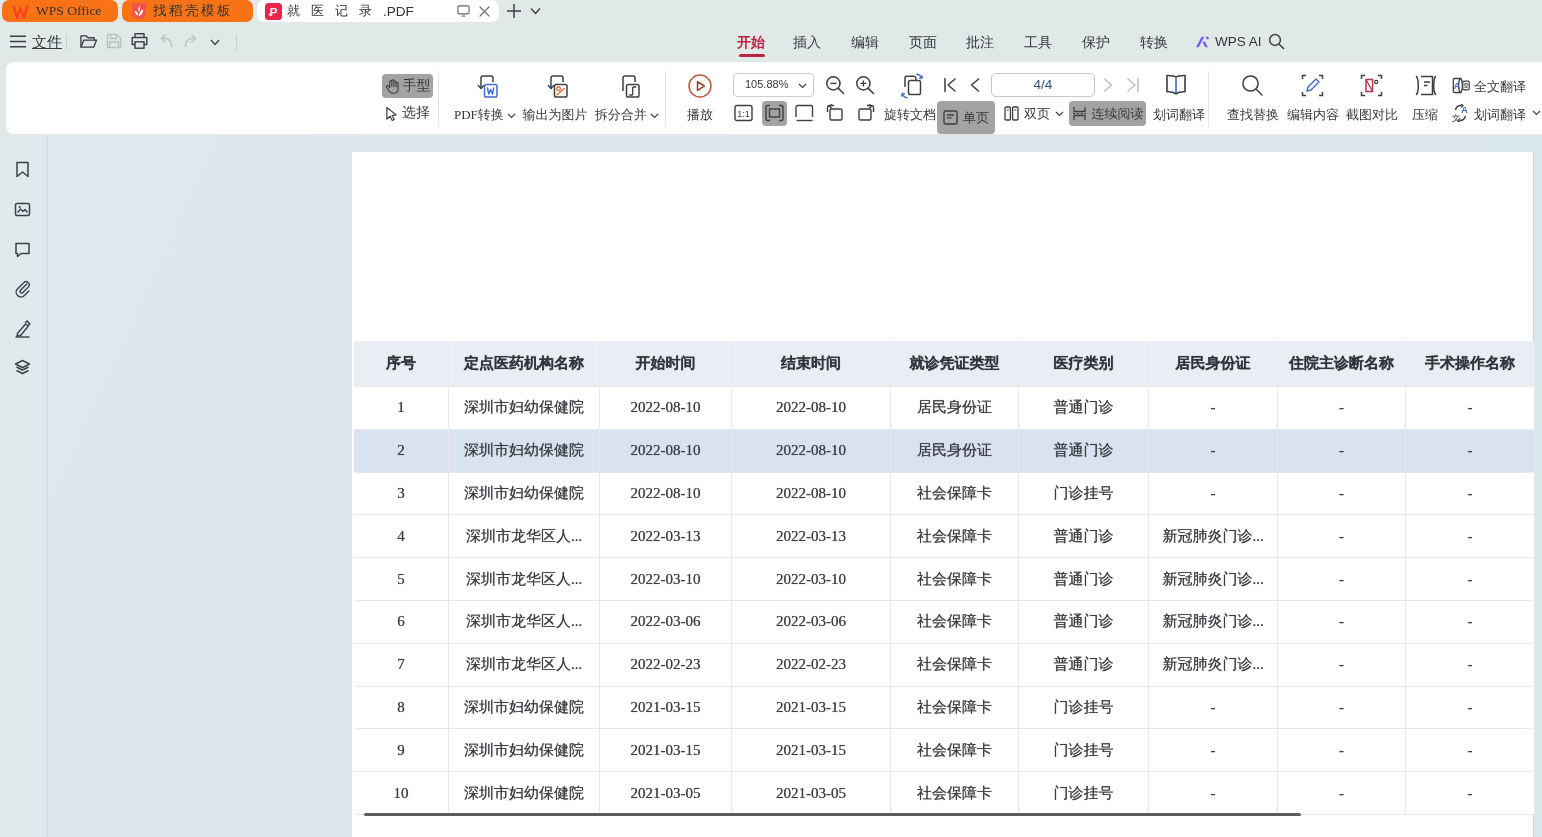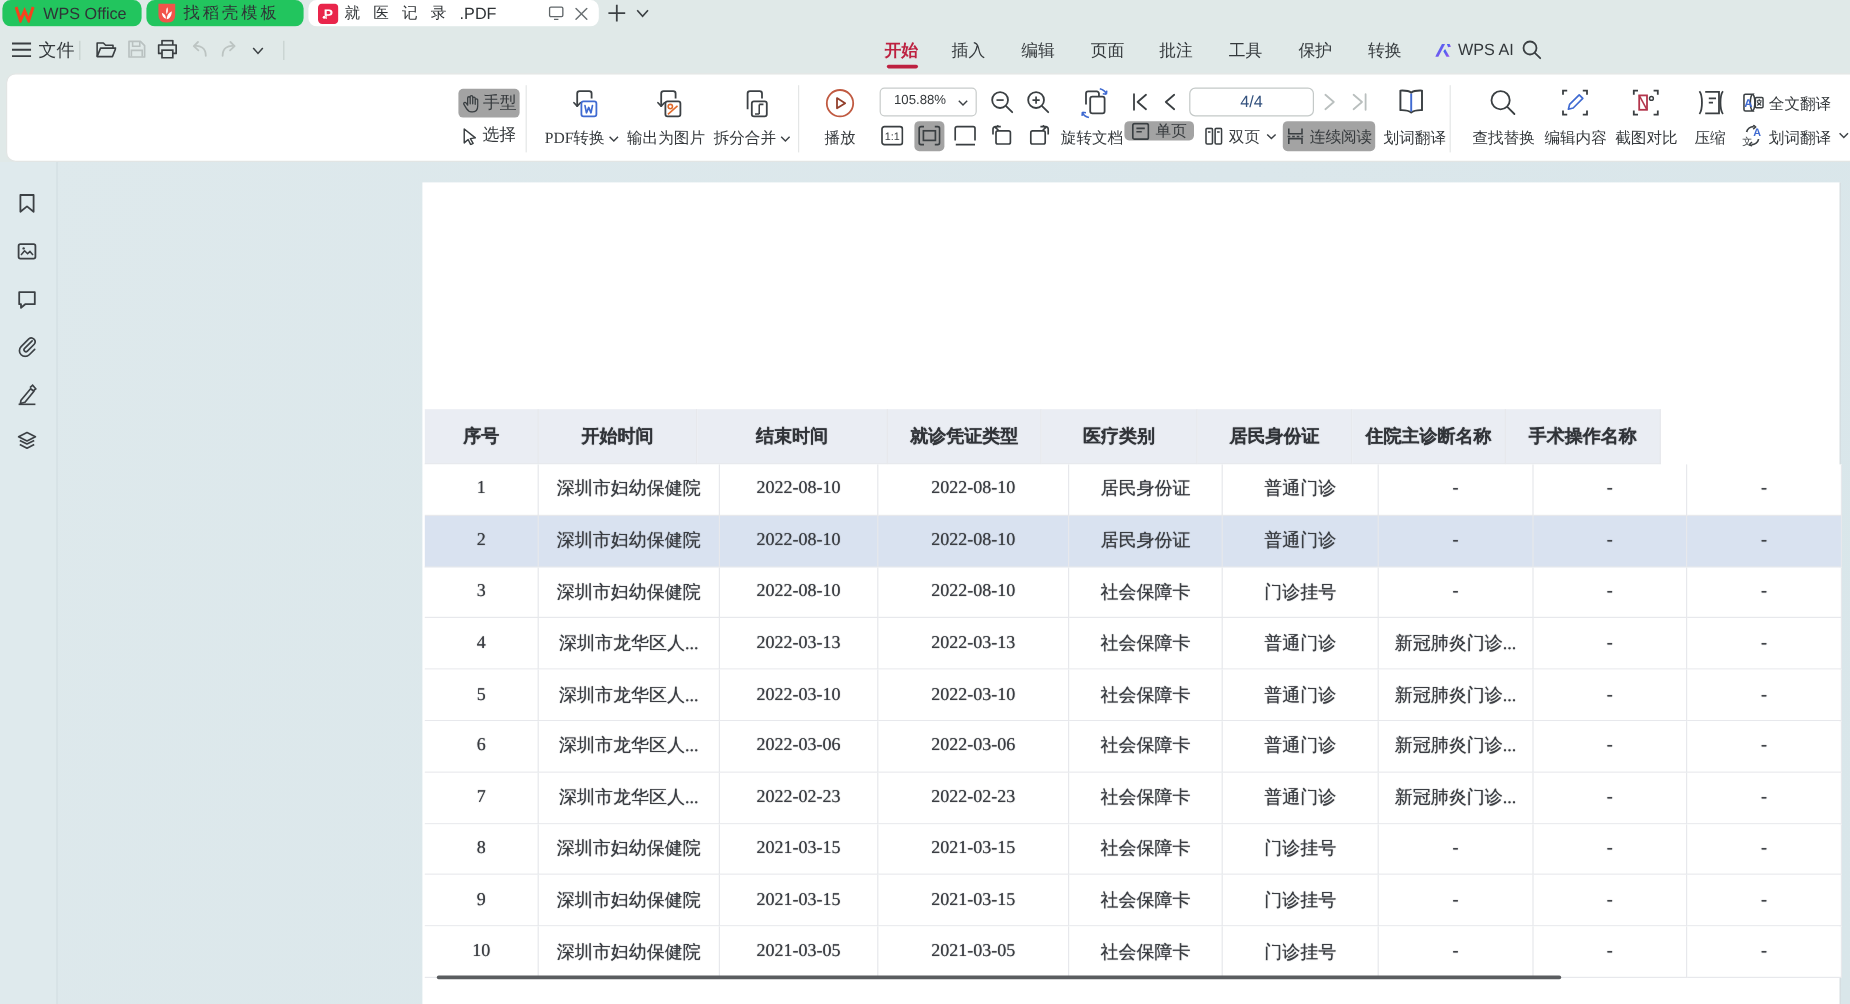--- a/index.html
+++ b/index.html
@@ -2,21 +2,21 @@
 <html><head>
 <meta charset="utf-8">
 <style>
 * { margin:0; padding:0; box-sizing:border-box; }
 html,body { width:1542px; height:837px; overflow:hidden; }
 body { font-family:"Liberation Sans", sans-serif; position:relative; background:#e0e9e8; color:#333; }
 .abs { position:absolute; }
 
 #titlebar { position:absolute; left:0; top:0; width:1542px; height:22px; background:#e0e9e8; }
 .tab { position:absolute; top:0; height:22px; border-radius:7px; display:flex; align-items:center; font-size:13.5px; color:#2f3336; }
-.tab.inactive { background:#22c55e; }
+.tab.inactive { background:#f97316;font-family:Liberation Serif, serif; }
 .tab.active { background:#ffffff; }
 
 #menurow { position:absolute; left:0; top:22px; width:1542px; height:39px; background:#e0e9e8; }
 .menuitem { position:absolute; top:12px; font-size:14px; color:#33383b; }
 
 #toolbar { position:absolute; left:5px; top:61px; width:1545px; height:74px; background:#ffffff; border:1px solid #e2e5e4; border-radius:8px; }
 .tb { position:absolute; font-size:13px; color:#35393c; white-space:nowrap; }
 .sep { position:absolute; width:1px; background:#e4e6e6; top:9px; height:56px; }
 .selbg { background:#a3a3a3; border-radius:4px; }
 
@@ -69,21 +69,21 @@
       <path d="M8 1 V15 M1 8 H15" stroke="#3c4144" stroke-width="1.5"></path>
     </svg>
   <svg style="position:absolute;left:530px;top:7px;" width="11" height="8" viewBox="0 0 11 8">
       <path d="M1 1.5 L5.5 6.5 L10 1.5" fill="none" stroke="#3c4144" stroke-width="1.4"></path>
     </svg>
 </div>
 <div id="menurow">
   <svg class="abs" style="left:10px;top:13px;" width="16" height="13" viewBox="0 0 16 13">
       <path d="M0 1.2 H16 M0 6.5 H16 M0 11.8 H16" stroke="#3a3f42" stroke-width="1.6"></path>
     </svg>
-  <div class="menuitem" style="left:32px;font-size:15px;top:11px;">文件</div>
+  <div class="menuitem" style="left:32px;font-size:15px;top:11px;text-decoration:underline;">文件</div>
   <div class="abs" style="left:66px;top:12px;width:1px;height:16px;background:#c6d0ce;"></div>
   <svg class="abs" style="left:80px;top:12px;" width="17" height="15" viewBox="0 0 18 15">
       <path d="M1 13.5 V1.5 H6.5 L8.5 3.5 H15 V6" fill="none" stroke="#3a3f42" stroke-width="1.4" stroke-linejoin="round"></path>
       <path d="M1 13.5 L4 6 H17.5 L14.5 13.5 Z" fill="none" stroke="#3a3f42" stroke-width="1.4" stroke-linejoin="round"></path>
     </svg>
   <svg class="abs" style="left:106px;top:11px;" width="16" height="16" viewBox="0 0 16 16">
       <path d="M1.5 1.5 H11 L14.5 5 V14.5 H1.5 Z" fill="none" stroke="#b9c1c0" stroke-width="1.4" stroke-linejoin="round"></path>
       <path d="M4.5 1.5 V5.5 H10.5 V1.5 M3.5 14 V9 H12.5 V14" fill="none" stroke="#b9c1c0" stroke-width="1.3"></path>
     </svg>
   <svg class="abs" style="left:131px;top:11px;" width="17" height="16" viewBox="0 0 17 16">
@@ -229,21 +229,21 @@
   <svg class="tb" style="left:1097px;top:15px;" width="10" height="16" viewBox="0 0 10 16">
       <path d="M1.5 2 L8.5 8 L1.5 14" fill="none" stroke="#b9bfbe" stroke-width="1.5" stroke-linecap="round" stroke-linejoin="round"></path>
     </svg>
   <svg class="tb" style="left:1120px;top:15px;" width="14" height="16" viewBox="0 0 14 16">
       <path d="M12 1.5 V14.5 M2 2 L9 8 L2 14" fill="none" stroke="#b9bfbe" stroke-width="1.5" stroke-linecap="round" stroke-linejoin="round"></path>
     </svg>
   <svg class="tb" style="left:1158px;top:12px;" width="24" height="22" viewBox="0 0 24 22">
       <path d="M12 3.2 C10.3 1.8 8 1.3 3 1.5 V17.8 C8 17.6 10.3 18.4 12 19.8 C13.7 18.4 16 17.6 21 17.8 V1.5 C16 1.3 13.7 1.8 12 3.2 Z" fill="none" stroke="#3a3f42" stroke-width="1.6" stroke-linejoin="round"></path>
       <path d="M12 4.2 V19" stroke="#3f6ad1" stroke-width="1.6"></path>
     </svg>
-  <div class="tb selbg" style="left:931px;top:39px;width:58px;height:16px;display:flex;align-items:center;justify-content:center;gap:5px;">
+  <div class="tb selbg" style="left:931px;top:39px;width:58px;height:33px;display:flex;align-items:center;justify-content:center;gap:5px;">
     <svg width="15" height="15" viewBox="0 0 15 15">
         <rect x="1" y="1" width="13" height="13" rx="1.5" fill="none" stroke="#3a3f42" stroke-width="1.4"></rect>
         <path d="M4 5 h7 M4 7.8 h4.5" stroke="#3a3f42" stroke-width="1.3"></path>
       </svg>
       <span>单页</span>
   </div>
   <div class="tb" style="left:995px;top:39px;width:66px;height:25px;display:flex;align-items:center;justify-content:center;gap:5px;">
     <svg width="15" height="15" viewBox="0 0 15 15">
         <rect x="1" y="1" width="5.4" height="13" rx="1" fill="none" stroke="#3a3f42" stroke-width="1.3"></rect>
         <rect x="8.6" y="1" width="5.4" height="13" rx="1" fill="none" stroke="#3a3f42" stroke-width="1.3"></rect>
@@ -327,20 +327,21 @@
         <path d="M1.5 17 h14" stroke="#3c4145" stroke-width="1.4"></path>
       </svg>
     <svg class="abs" style="left:14px;top:224px;" width="17" height="18" viewBox="0 0 17 18">
         <path d="M8.5 1.5 L15.5 5 L8.5 8.5 L1.5 5 Z M2.5 8 L8.5 11 L14.5 8 M2.5 11.5 L8.5 14.5 L14.5 11.5" fill="none" stroke="#3c4145" stroke-width="1.4" stroke-linejoin="round"></path>
       </svg>
   </div>
   <div id="page">
     <div id="tbl">
 <div class="trow" style="top:0;height:46px;">
 <div class="cell hdr" style="width:95px;">序号</div>
+<div class="cell hdr" style="width:151px;">定点医药机构名称</div>
 <div class="cell hdr" style="width:132px;text-align:right;">开始时间</div>
 <div class="cell hdr" style="width:159px;">结束时间</div>
 <div class="cell hdr" style="width:128px;">就诊凭证类型</div>
 <div class="cell hdr" style="width:130px;">医疗类别</div>
 <div class="cell hdr" style="width:129px;">居民身份证</div>
 <div class="cell hdr" style="width:128px;">住院主诊断名称</div>
 <div class="cell hdr" style="width:129px;">手术操作名称</div>
 </div>
 <div class="trow" style="top:46.0px;height:42.8px;background:#ffffff;">
 <div class="cell" style="width:95px;">1</div>

